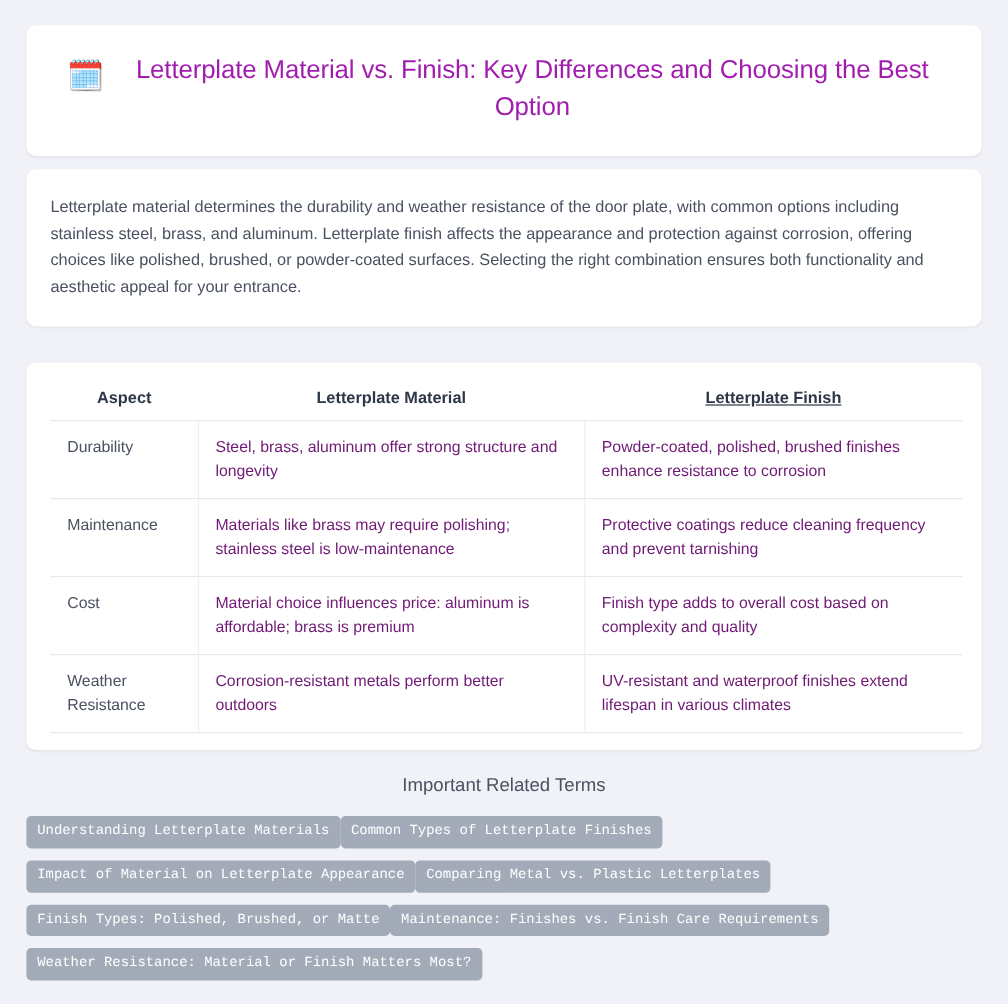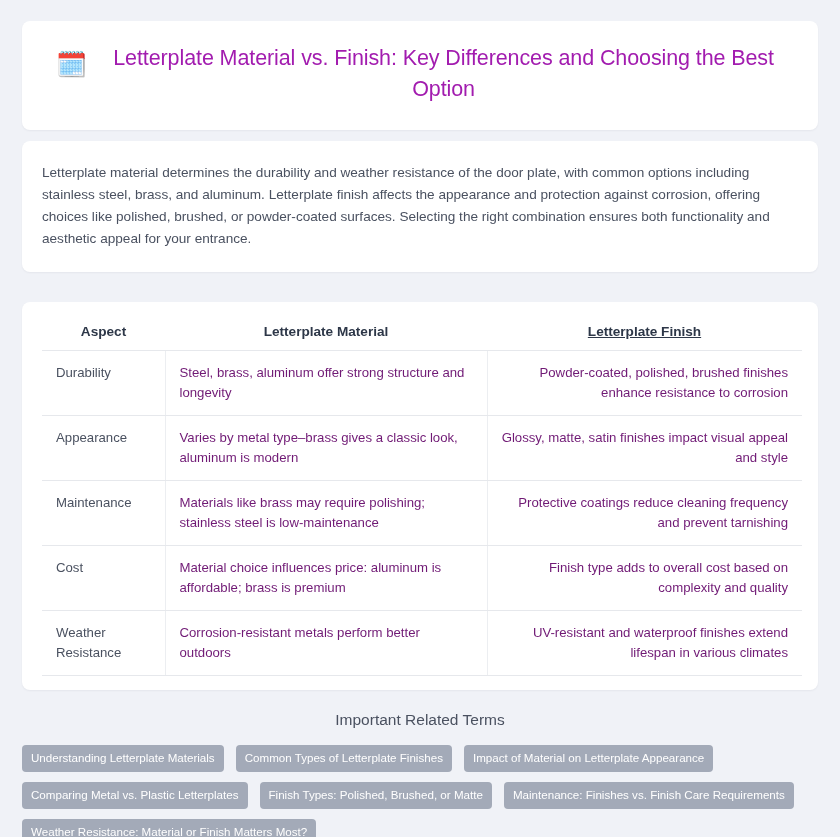--- a/index.html
+++ b/index.html
@@ -100,21 +100,21 @@
   table.cmp td {
     font-size: 13.2px;
     color: #701a75;
     line-height: 1.48;
     padding: 12px 14px 13px 14px;
     border-bottom: 1px solid #e6e8ec;
     border-right: 1px solid #eceef1;
     vertical-align: top;
   }
 
-  table.cmp td:last-child { border-right: none; text-align: right; }
+  table.cmp td:last-child { border-right: none; }
 
   table.cmp tbody tr:last-child td { border-bottom: 1px solid #e6e8ec; }
 
   table.cmp td.aspect-cell {
     color: #4a5160;
   }
 
   
   .terms-section {
     margin-top: 21px;
@@ -125,22 +125,23 @@
     font-size: 15.5px;
     color: #4a5160;
     text-align: center;
     font-weight: 400;
     margin-bottom: 16px;
   }
 
   .terms-wrap {
     display: flex;
     flex-wrap: wrap;
-    gap: 10px 12px;
+    gap: 10px 0;
     align-content: flex-start;
+    font-family: Liberation Mono, monospace;
   }
 
   .term-tag {
     background: #a3aab8;
     color: #ffffff;
     font-size: 11.6px;
     line-height: 1;
     padding: 7px 9px 8px 9px;
     border-radius: 4px;
     white-space: nowrap;
@@ -171,25 +172,20 @@
           <th class="col-aspect">Aspect</th>
           <th class="col-material">Letterplate Material</th>
           <th class="col-finish">Letterplate Finish</th>
         </tr>
       </thead>
       <tbody id="table-body">
           <tr>
             <td class="aspect-cell">Durability</td>
             <td>Steel, brass, aluminum offer strong structure and longevity</td>
             <td>Powder-coated, polished, brushed finishes enhance resistance to corrosion</td>
-          </tr>
-          <tr>
-            <td class="aspect-cell">Appearance</td>
-            <td>Varies by metal type–brass gives a classic look, aluminum is modern</td>
-            <td>Glossy, matte, satin finishes impact visual appeal and style</td>
           </tr>
           <tr>
             <td class="aspect-cell">Maintenance</td>
             <td>Materials like brass may require polishing; stainless steel is low-maintenance</td>
             <td>Protective coatings reduce cleaning frequency and prevent tarnishing</td>
           </tr>
           <tr>
             <td class="aspect-cell">Cost</td>
             <td>Material choice influences price: aluminum is affordable; brass is premium</td>
             <td>Finish type adds to overall cost based on complexity and quality</td>

